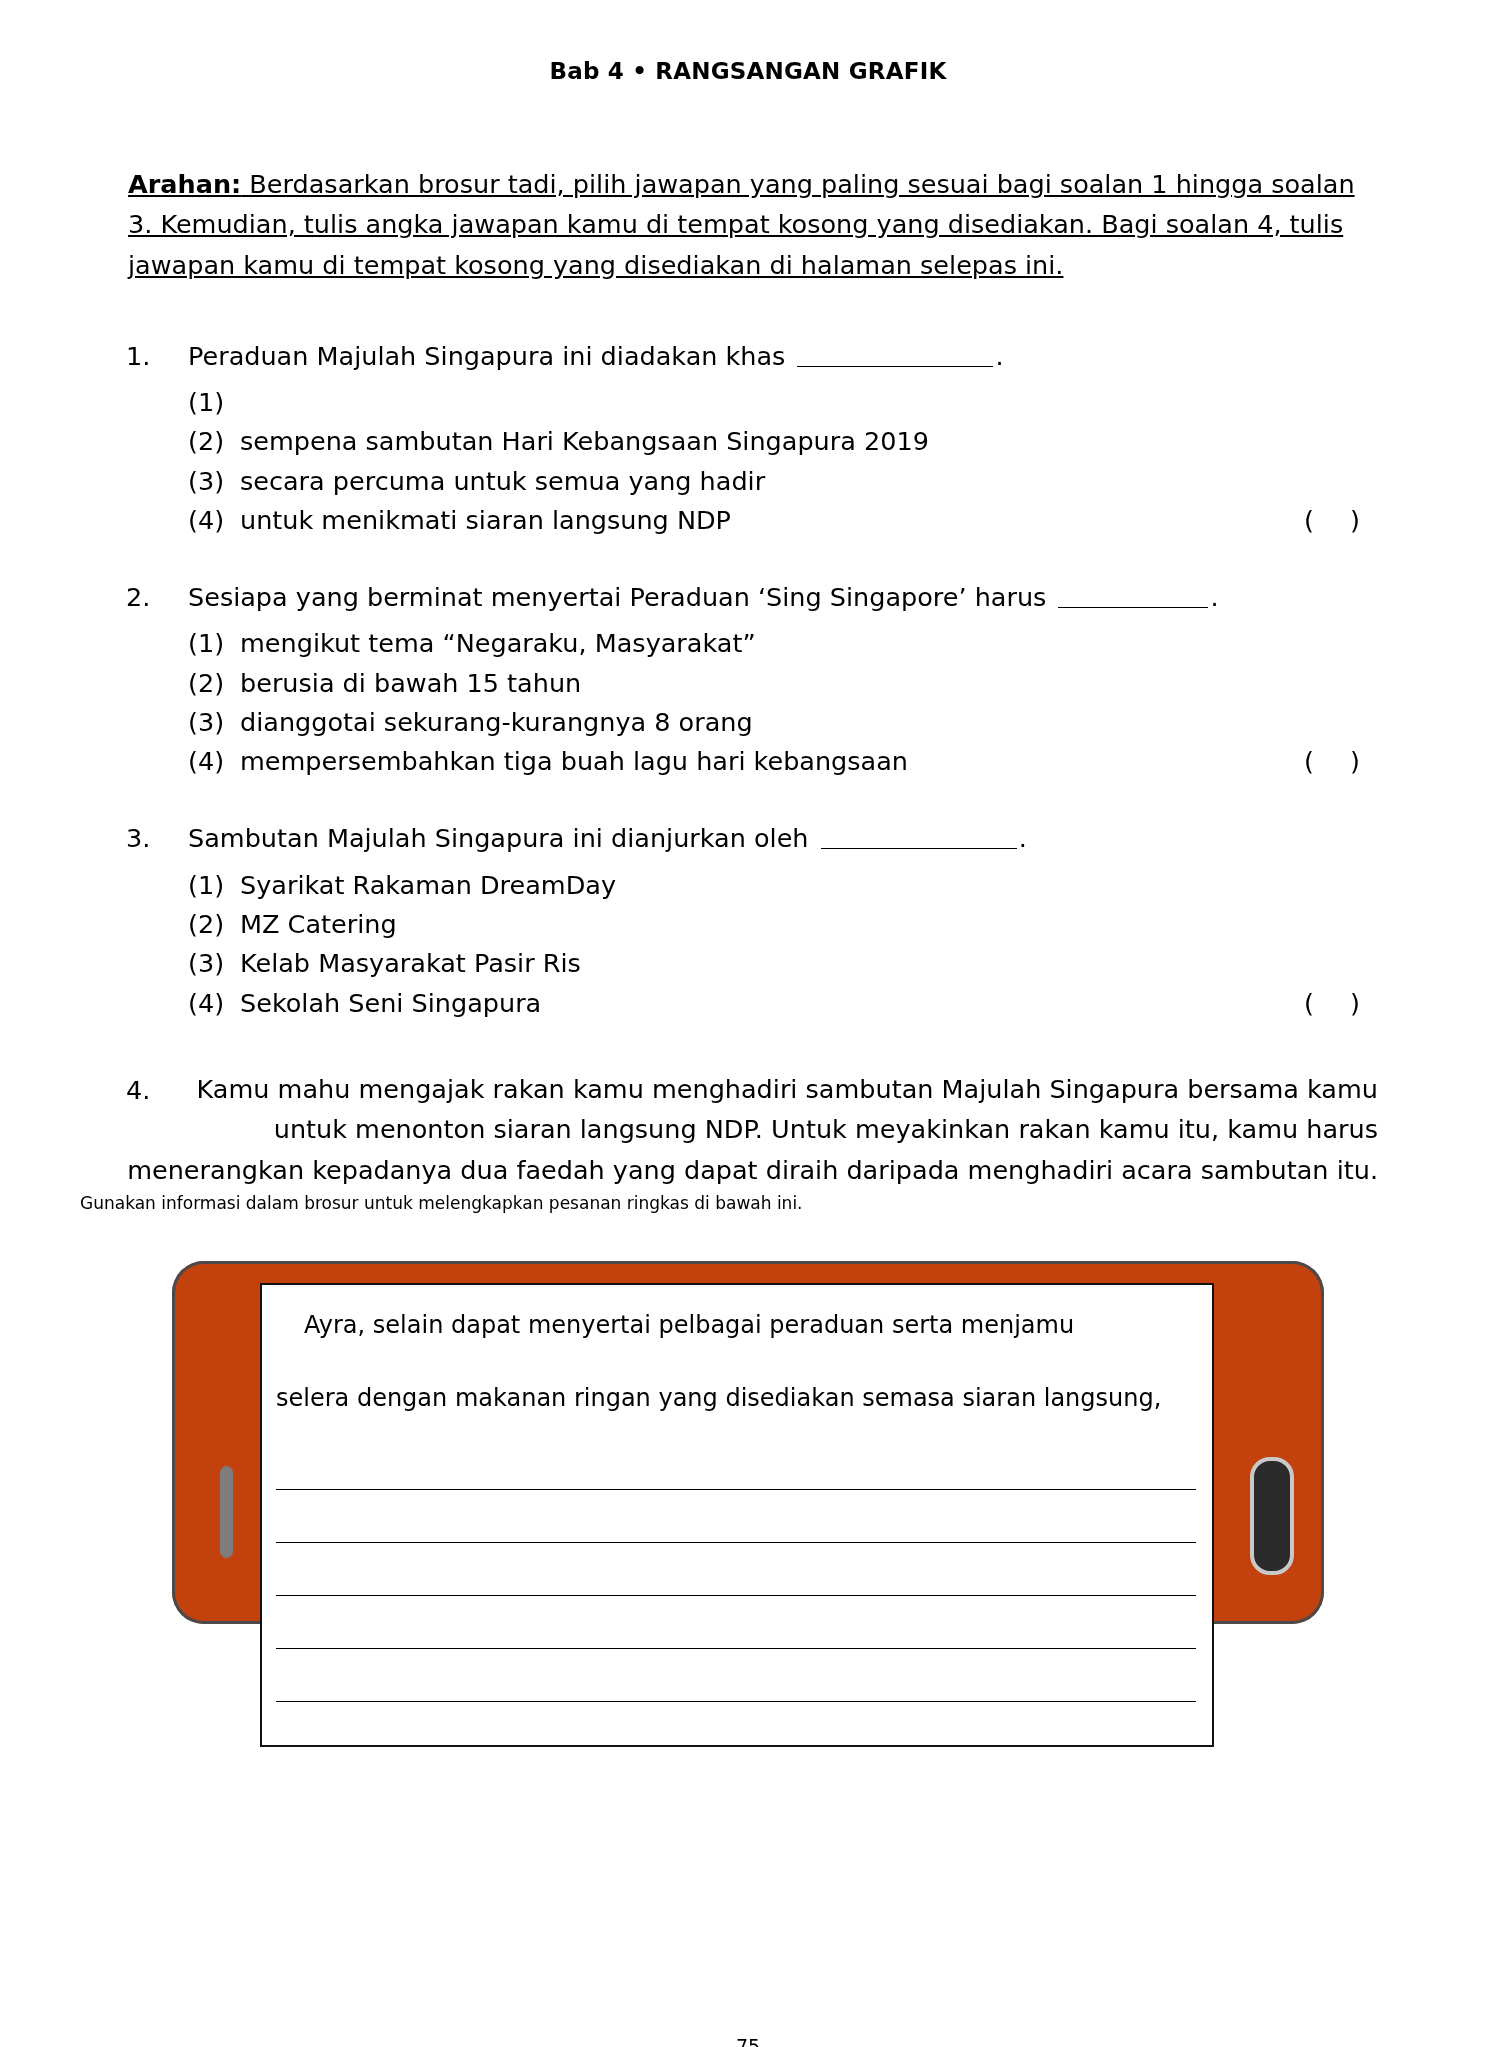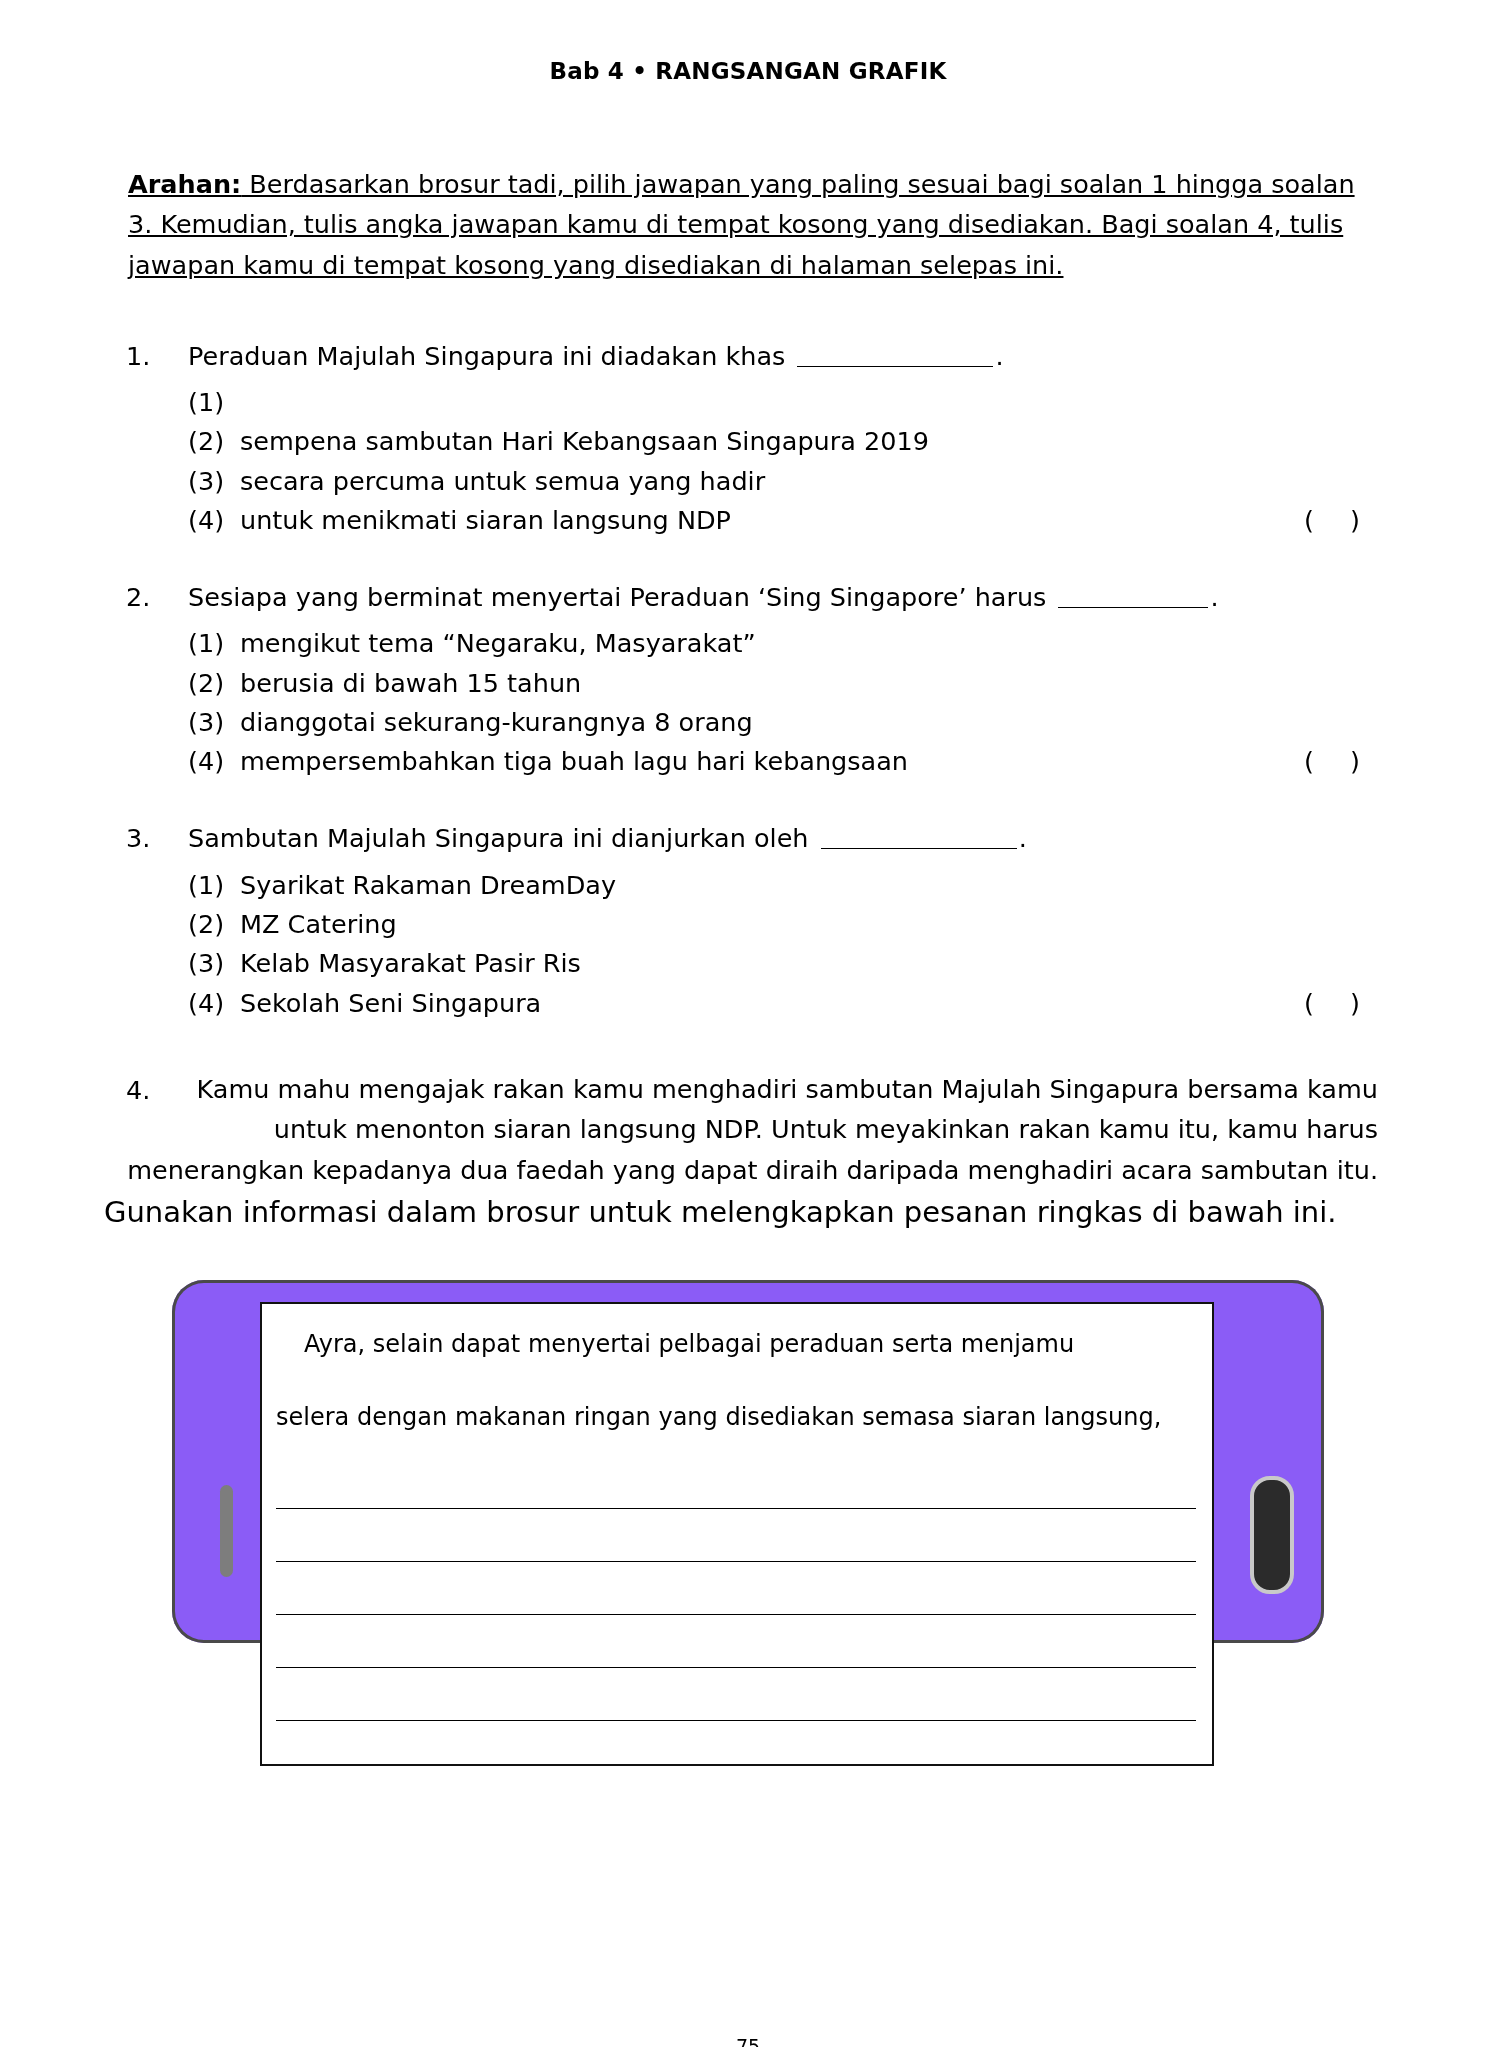--- a/index.html
+++ b/index.html
@@ -109,37 +109,37 @@
     margin-top: 48px;
   }
   .q4-body {
     padding-left: 120px;
     padding-right: 118px;
     font-size: 25.5px;
     line-height: 1.58;
     text-align: right;
   }
   .q4-sub {
-    padding-left: 104px;
+    padding-left: 80px;
     padding-right: 118px;
-    font-size: 29px;
+    font-size: 17px;
     line-height: 1.58;
   }
 
   
   .phone-wrap {
     display: flex;
     justify-content: center;
     margin-top: 44px;
   }
   .phone {
     position: relative;
     width: 1152px;
     height: 363px;
-    background: #8b5cf6;
+    background: #c2410c;
     border-radius: 32px;
     box-shadow: inset 0 0 0 3px #4a4a4a;
   }
   .phone-screen {
     position: absolute;
     left: 88px;
     top: 22px;
     width: 950px;
     height: 460px;
     background: #ffffff;

